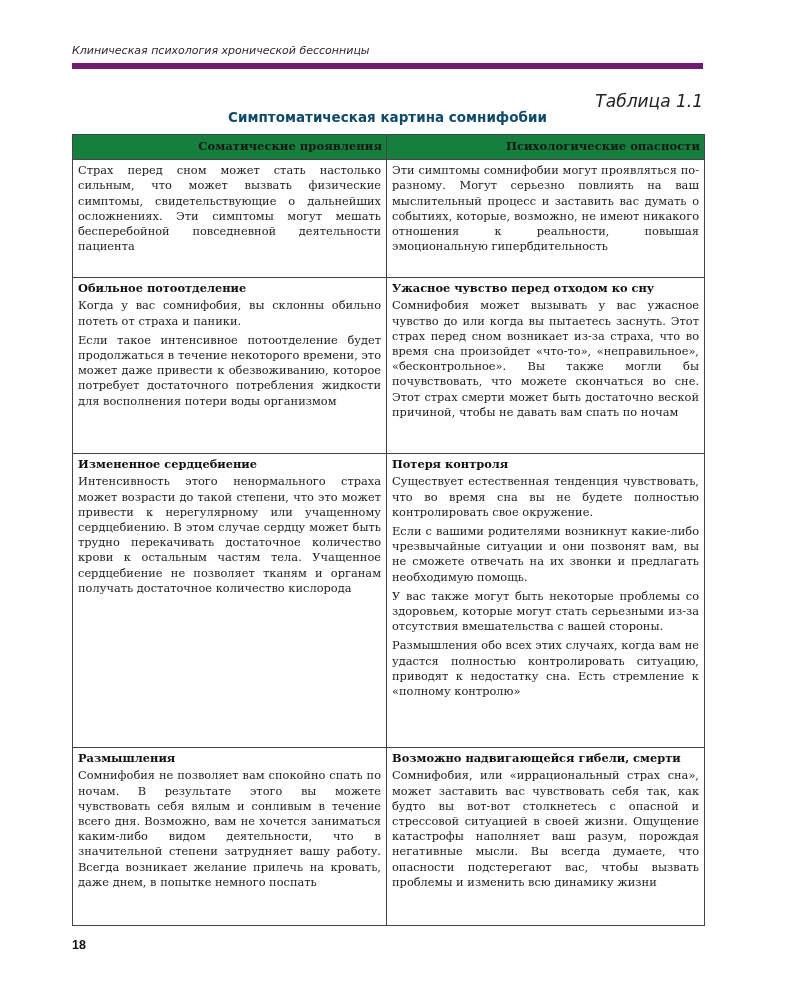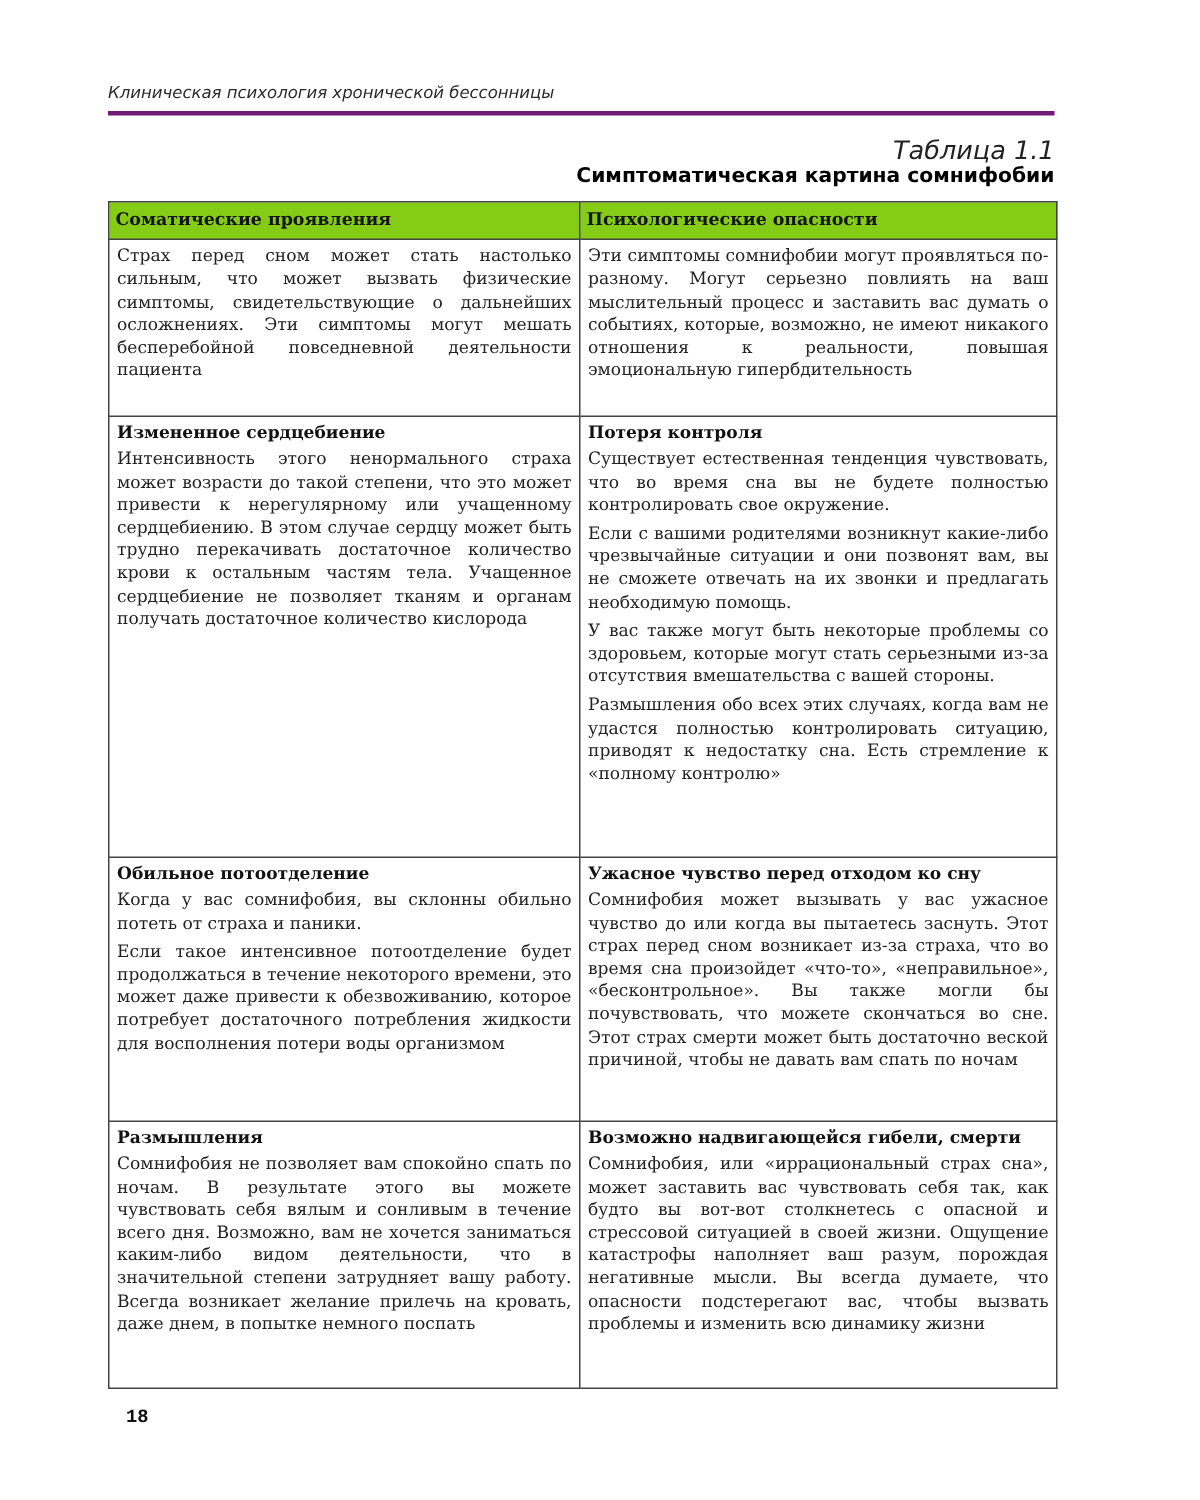--- a/index.html
+++ b/index.html
@@ -1,46 +1,46 @@
 <!DOCTYPE html>
 <html><head>
 <meta charset="utf-8">
 <style>
   html, body { margin:0; padding:0; background:#ffffff; }
   body { width:800px; height:1000px; position:relative; overflow:hidden; color:#1f1f1f; }
   .running-head {
-    position:absolute; left:72px; top:55px; width:631px;
+    position:absolute; left:72px; top:44px; width:631px;
     font-family:"DejaVu Sans", sans-serif; font-style:italic; font-size:11px; color:#2a2a2a;
-    padding-bottom:6px; border-bottom:3px solid #701a75;
+    padding-bottom:6px; border-bottom:6px solid #701a75;
   }
   .table-num {
     position:absolute; right:97px; top:91px;
     font-family:"DejaVu Sans", sans-serif; font-style:italic; font-size:17px; color:#222;
   }
   .table-title {
-    position:absolute; left:72px; width:631px; top:109px; text-align:right;
-    font-family:"DejaVu Sans", sans-serif; font-weight:bold; font-size:13.5px; color:#000000;
+    position:absolute; left:72px; width:631px; top:109px; text-align:center;
+    font-family:"DejaVu Sans", sans-serif; font-weight:bold; font-size:13.5px; color:#0c4a6e;
   }
   table.main {
     position:absolute; left:72px; top:134px; width:632px;
     border-collapse:collapse; table-layout:fixed;
     font-family:"DejaVu Serif", serif; font-size:11.4px; line-height:15.2px; color:#222;
   }
   table.main th, table.main td { border:1.5px solid #444; vertical-align:top; }
   table.main th {
-    background:#84cc16; font-weight:bold; font-size:11.6px; text-align:left;
+    background:#15803d; font-weight:bold; font-size:11.6px; text-align:right;
     padding:4px 4px 5px 4px; color:#151515;margin-top:15px;
   }
   table.main td { padding:3px 5px 4px 5px; text-align:justify; hyphens:manual; }
   .cell-head { font-weight:bold; color:#111; margin-bottom:2px; text-align:left; }
   .para { margin:0 0 4px 0; }
   .para:last-child { margin-bottom:0; }
   .page-number {
-    position:absolute; left:84px; top:938px;
-    font-family:Liberation Mono, monospace; font-weight:bold; font-size:12.5px; color:#111;
+    position:absolute; left:72px; top:938px;
+    font-family:Liberation Sans, sans-serif; font-weight:bold; font-size:12.5px; color:#111;
   }
 </style>
 </head>
 <body>
 
 <div class="running-head">Клиническая психология хронической бессонницы</div>
 <div class="table-num">Таблица 1.1</div>
 <div class="table-title">Симптоматическая картина сомнифобии</div>
 
 <table class="main">
@@ -56,42 +56,42 @@
   </thead>
   <tbody>
     <tr style="height:118px">
       <td>
         <p class="para">Страх перед сном может стать настолько сильным, что может вызвать физические симптомы, свидетельствующие о дальнейших осложнениях. Эти симптомы могут мешать бесперебойной повседневной деятельности пациента</p>
       </td>
       <td>
         <p class="para">Эти симптомы сомнифобии могут проявляться по-разному. Могут серьезно повлиять на ваш мыслительный процесс и заставить вас думать о событиях, которые, возможно, не имеют никакого отношения к реальности, повышая эмоциональную гипербдительность</p>
       </td>
     </tr>
+    <tr style="height:176px">
+      <td>
+        <div class="cell-head">Обильное потоотделение</div>
+        <p class="para">Когда у вас сомнифобия, вы склонны обильно потеть от страха и паники.</p>
+        <p class="para">Если такое интенсивное потоотделение будет продолжаться в течение некоторого времени, это может даже привести к обезвоживанию, которое потребует достаточного потребления жидкости для восполнения потери воды организмом</p>
+      </td>
+      <td>
+        <div class="cell-head">Ужасное чувство перед отходом ко сну</div>
+        <p class="para">Сомнифобия может вызывать у вас ужасное чувство до или когда вы пытаетесь заснуть. Этот страх перед сном возникает из-за страха, что во время сна произойдет «что-то», «неправильное», «бесконтрольное». Вы также могли бы почувствовать, что можете скончаться во сне. Этот страх смерти может быть достаточно веской причиной, чтобы не давать вам спать по ночам</p>
+      </td>
+    </tr>
     <tr style="height:294px">
       <td>
         <div class="cell-head">Измененное сердцебиение</div>
         <p class="para">Интенсивность этого ненормального страха может возрасти до такой степени, что это может привести к нерегулярному или учащенному сердцебиению. В этом случае сердцу может быть трудно перекачивать достаточное количество крови к остальным частям тела. Учащенное сердцебиение не позволяет тканям и органам получать достаточное количество кислорода</p>
       </td>
       <td>
         <div class="cell-head">Потеря контроля</div>
         <p class="para">Существует естественная тенденция чувствовать, что во время сна вы не будете полностью контролировать свое окружение.</p>
         <p class="para">Если с вашими родителями возникнут какие-либо чрезвычайные ситуации и они позвонят вам, вы не сможете отвечать на их звонки и предлагать необходимую помощь.</p>
         <p class="para">У вас также могут быть некоторые проблемы со здоровьем, которые могут стать серьезными из-за отсутствия вмешательства с вашей стороны.</p>
         <p class="para">Размышления обо всех этих случаях, когда вам не удастся полностью контролировать ситуацию, приводят к недостатку сна. Есть стремление к «полному контролю»</p>
-      </td>
-    </tr>
-    <tr style="height:176px">
-      <td>
-        <div class="cell-head">Обильное потоотделение</div>
-        <p class="para">Когда у вас сомнифобия, вы склонны обильно потеть от страха и паники.</p>
-        <p class="para">Если такое интенсивное потоотделение будет продолжаться в течение некоторого времени, это может даже привести к обезвоживанию, которое потребует достаточного потребления жидкости для восполнения потери воды организмом</p>
-      </td>
-      <td>
-        <div class="cell-head">Ужасное чувство перед отходом ко сну</div>
-        <p class="para">Сомнифобия может вызывать у вас ужасное чувство до или когда вы пытаетесь заснуть. Этот страх перед сном возникает из-за страха, что во время сна произойдет «что-то», «неправильное», «бесконтрольное». Вы также могли бы почувствовать, что можете скончаться во сне. Этот страх смерти может быть достаточно веской причиной, чтобы не давать вам спать по ночам</p>
       </td>
     </tr>
     <tr style="height:178px">
       <td>
         <div class="cell-head">Размышления</div>
         <p class="para">Сомнифобия не позволяет вам спокойно спать по ночам. В результате этого вы можете чувствовать себя вялым и сонливым в течение всего дня. Возможно, вам не хочется заниматься каким-либо видом деятельности, что в значительной степени затрудняет вашу работу. Всегда возникает желание прилечь на кровать, даже днем, в попытке немного поспать</p>
       </td>
       <td>
         <div class="cell-head">Возможно надвигающейся гибели, смерти</div>
         <p class="para">Сомнифобия, или «иррациональный страх сна», может заставить вас чувствовать себя так, как будто вы вот-вот столкнетесь с опасной и стрессовой ситуацией в своей жизни. Ощущение катастрофы наполняет ваш разум, порождая негативные мысли. Вы всегда думаете, что опасности подстерегают вас, чтобы вызвать проблемы и изменить всю динамику жизни</p>

